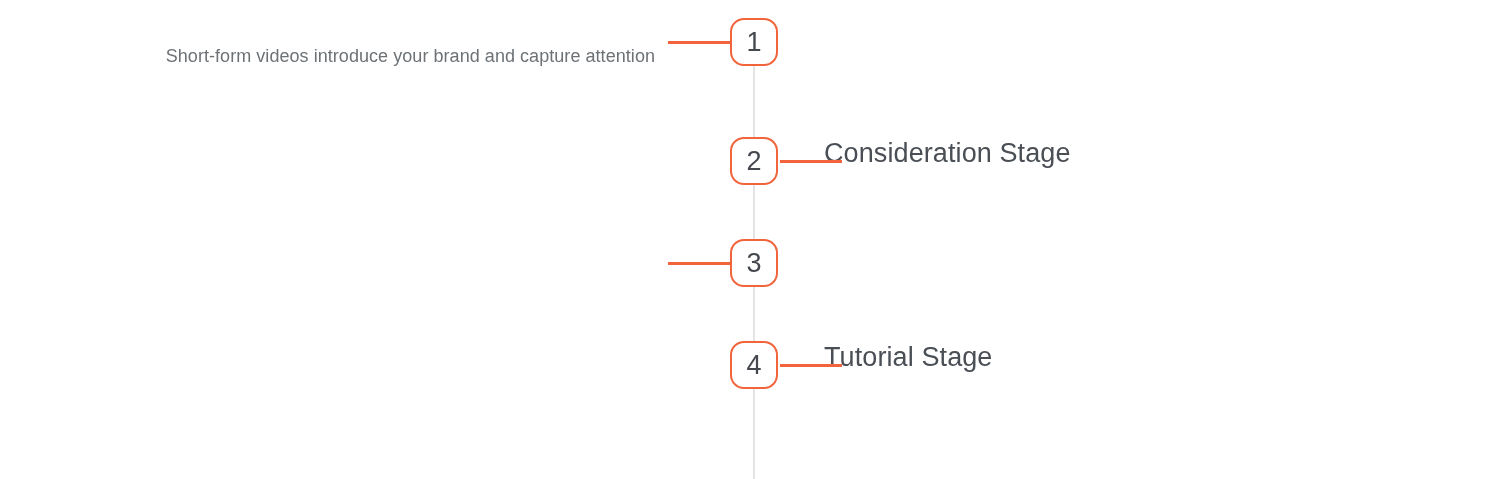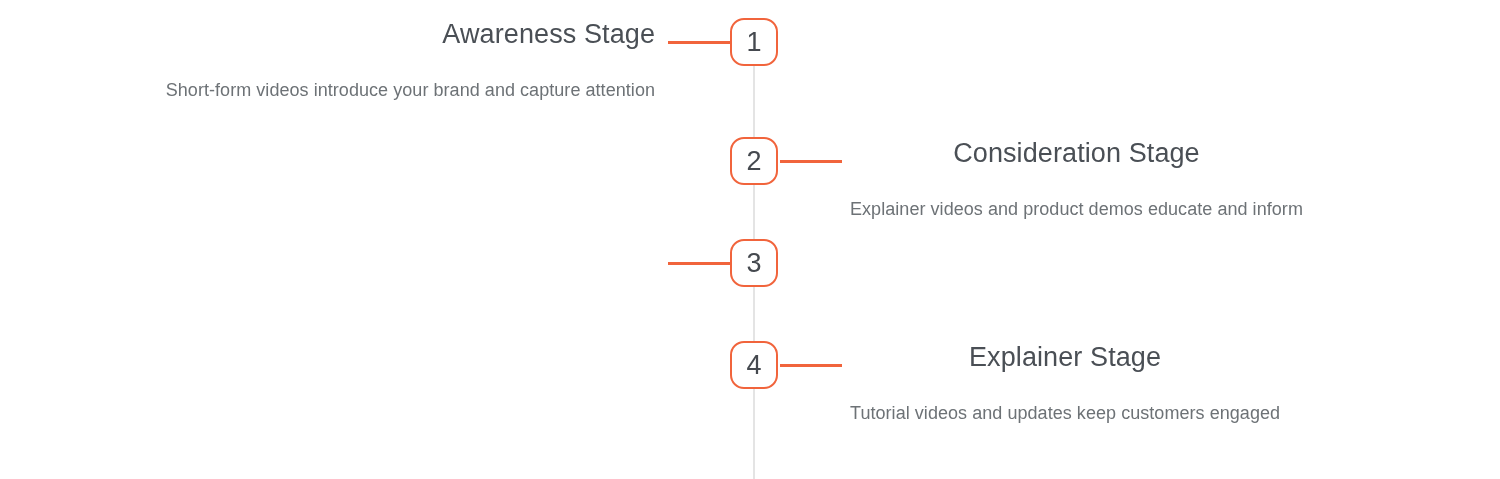--- a/index.html
+++ b/index.html
@@ -72,22 +72,22 @@
   
   .content {
     position: absolute;
     top: -25px;
   }
   .content.left {
     right: 845px;
     text-align: right;
   }
   .content.right {
-    left: 850px;
-    text-align: center;
+    left: 824px;
+    text-align: right;
   }
   .stage-title {
     font-size: 27px;
     font-weight: 400;
     color: #4a4f55;
     line-height: 34px;
     white-space: nowrap;
     letter-spacing: 0.1px;
   }
   .stage-desc {
@@ -106,49 +106,46 @@
 <div class="canvas">
 
   <div class="spine"></div>
 
   <div class="stage" style="top:42px;">
     <div class="connector left"></div>
     <div class="badge">
       <span class="badge-num">1</span>
     </div>
     <div class="content left">
-      <div class="stage-title">Awareness Stage</div>
       <div class="stage-desc">Short-form videos introduce your brand and capture attention</div>
     </div>
   </div>
 
   <div class="stage" style="top:161px;">
     <div class="connector right"></div>
     <div class="badge">
       <span class="badge-num">2</span>
     </div>
     <div class="content right">
       <div class="stage-title">Consideration Stage</div>
-      <div class="stage-desc">Explainer videos and product demos educate and inform</div>
     </div>
   </div>
 
   <div class="stage" style="top:263px;">
     <div class="connector left"></div>
     <div class="badge">
       <span class="badge-num">3</span>
     </div>
     <div class="content left">
     </div>
   </div>
 
   <div class="stage" style="top:365px;">
     <div class="connector right"></div>
     <div class="badge">
       <span class="badge-num">4</span>
     </div>
     <div class="content right">
-      <div class="stage-title">Explainer Stage</div>
-      <div class="stage-desc">Tutorial videos and updates keep customers engaged</div>
+      <div class="stage-title">Tutorial Stage</div>
     </div>
   </div>
 
 </div>
 
 </body></html>

